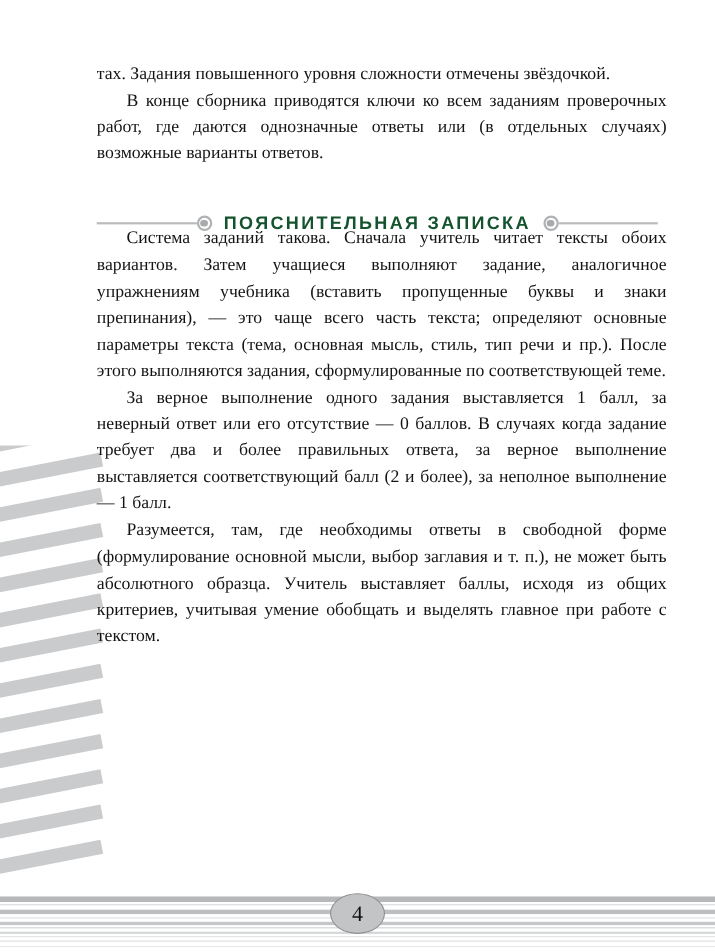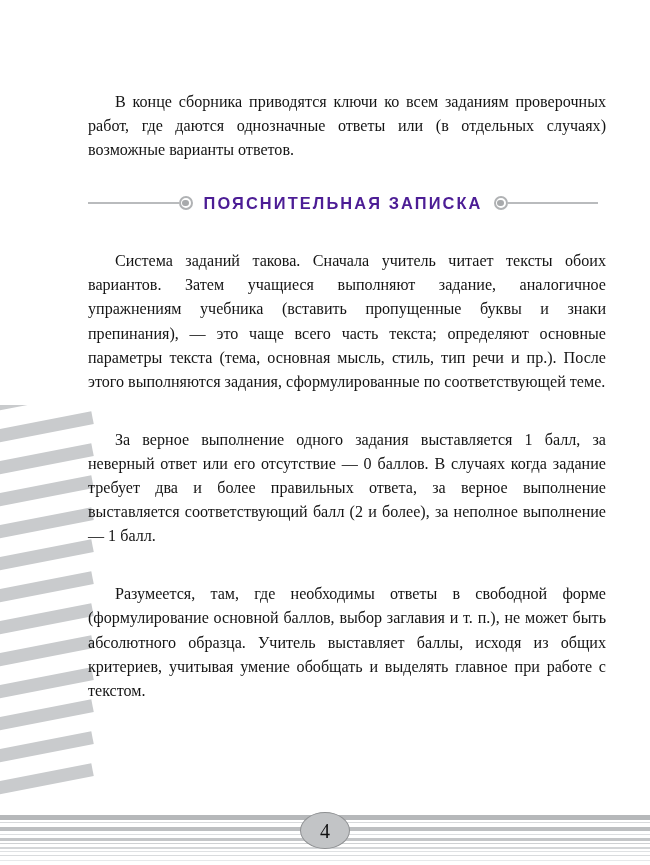--- a/index.html
+++ b/index.html
@@ -62,21 +62,20 @@
     margin: 0;
     font-size: 16.1px;
     line-height: 24.1px;
     text-align: justify;
     text-align-last: left;
     hyphens: none;
     color: #141414;
   }
   .para.indent {
     text-indent: 27px;
-    margin-top: 34px;
   }
 
   
   #section-header {
     position: absolute;
     left: 88px;
     top: 190px;
     width: 510px;
     height: 26px;
     display: flex;
@@ -108,21 +107,21 @@
     margin-left: -3.1px;
     margin-top: -3.1px;
     border-radius: 50%;
     background: #a8aaac;
   }
   #section-header .title {
     font-family: "Liberation Sans", "DejaVu Sans", sans-serif;
     font-weight: bold;
     font-size: 16.4px;
     letter-spacing: 2.1px;
-    color: #4c1d95;
+    color: #14532d;
     white-space: nowrap;
     padding: 0 11px;
     flex: 0 0 auto;
   }
 
   
   #page-number {
     position: absolute;
     left: 300px;
     top: 812px;
@@ -171,29 +170,30 @@
     <div class="hline" style="top: 38px; height: 1.1px; background: rgb(207, 209, 211);"></div>
     <div class="hline" style="top: 42px; height: 1.6px; background: rgb(212, 214, 216);"></div>
     <div class="hline" style="top: 46px; height: 1px; background: rgb(223, 225, 227);"></div>
     <div class="hline" style="top: 50px; height: 1.3px; background: rgb(217, 219, 221);"></div>
     <div class="hline" style="top: 55px; height: 0.9px; background: rgb(230, 232, 234);"></div>
   </div>
 
 <div id="text-column">
 
   <div>
+    <p class="para">тах. Задания повышенного уровня сложности отмечены звёздочкой.</p>
     <p class="para indent">В конце сборника приводятся ключи ко всем заданиям проверочных работ, где даются однозначные ответы или (в отдельных случаях) возможные варианты ответов.</p>
   </div>
 
   <div style="height:53px"></div>
 
   <div>
     <p class="para indent">Система заданий такова. Сначала учитель читает тексты обоих вариантов. Затем учащиеся выполняют задание, аналогичное упражнениям учебника (вставить пропущенные буквы и знаки препинания), — это чаще всего часть текста; определяют основные параметры текста (тема, основная мысль, стиль, тип речи и пр.). После этого выполняются задания, сформулированные по соответствующей теме.</p>
     <p class="para indent">За верное выполнение одного задания выставляется 1 балл, за неверный ответ или его отсутствие — 0 баллов. В случаях когда задание требует два и более правильных ответа, за верное выполнение выставляется соответствующий балл (2 и более), за неполное выполнение — 1 балл.</p>
-    <p class="para indent">Разумеется, там, где необходимы ответы в свободной форме (формулирование основной баллов, выбор заглавия и т. п.), не может быть абсолютного образца. Учитель выставляет баллы, исходя из общих критериев, учитывая умение обобщать и выделять главное при работе с текстом.</p>
+    <p class="para indent">Разумеется, там, где необходимы ответы в свободной форме (формулирование основной мысли, выбор заглавия и т. п.), не может быть абсолютного образца. Учитель выставляет баллы, исходя из общих критериев, учитывая умение обобщать и выделять главное при работе с текстом.</p>
   </div>
 
 </div>
 
 <div id="section-header">
   <div class="rule"></div>
   <div class="dot"></div>
   <div class="title">ПОЯСНИТЕЛЬНАЯ ЗАПИСКА</div>
   <div class="dot"></div>
   <div class="rule"></div>

